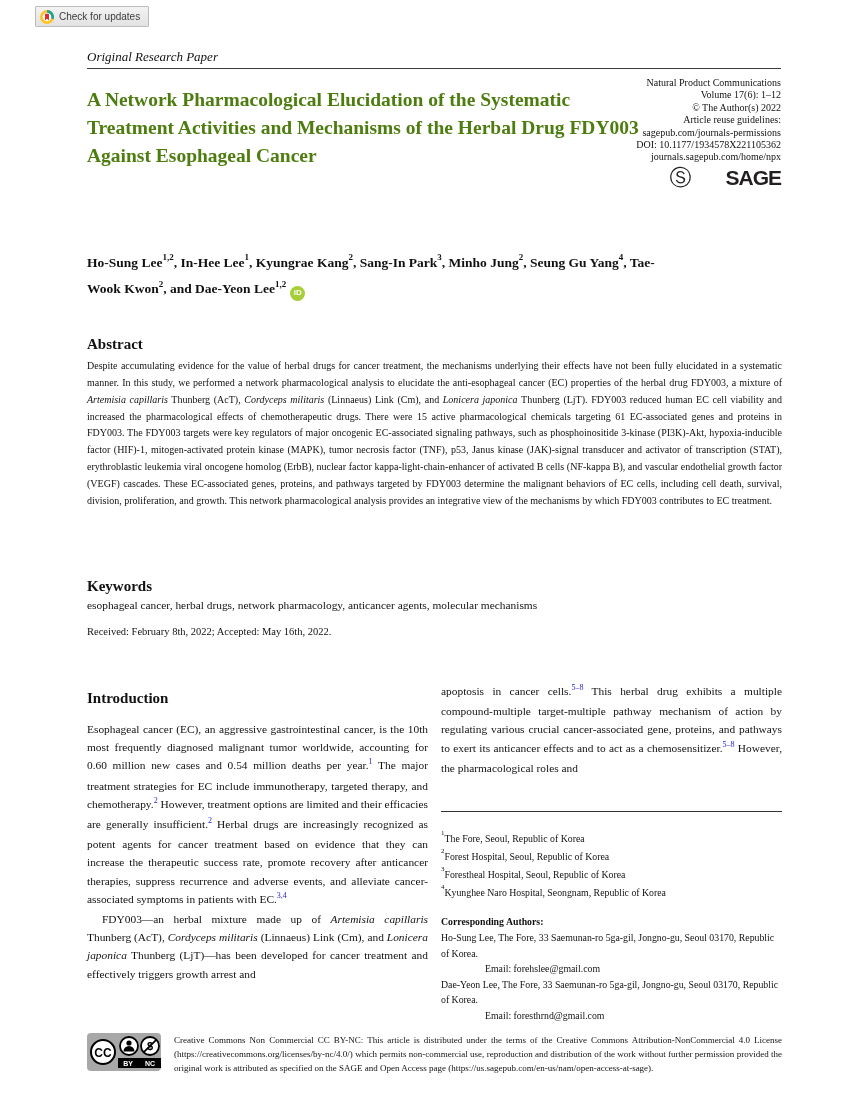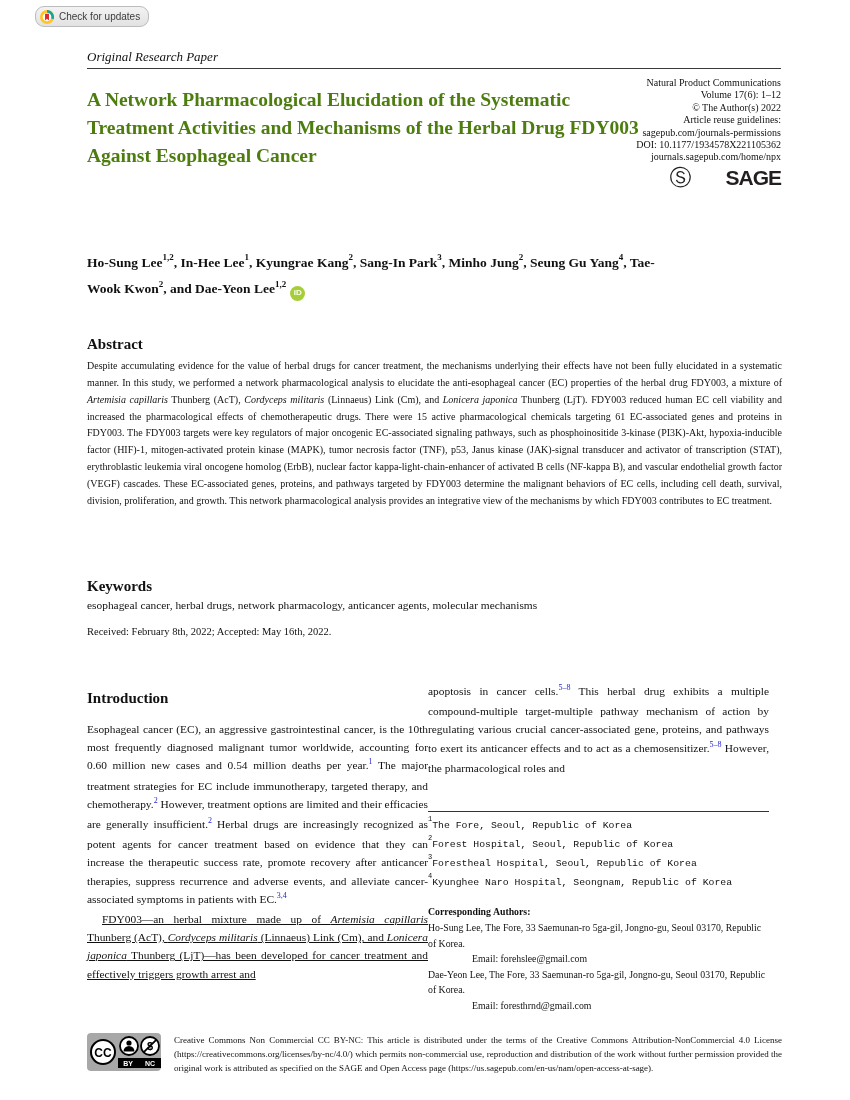--- a/index.html
+++ b/index.html
@@ -5,21 +5,21 @@
   * { margin:0; padding:0; box-sizing:border-box; }
   body { background:#888; font-family:"Liberation Serif", serif; }
   .page {
     position:relative; width:850px; height:1100px; margin:0 auto;
     background:#ffffff; color:#111; overflow:hidden;
   }
   
   .update-badge {
     position:absolute; left:35px; top:6px; height:21px;
     display:inline-flex; align-items:center; gap:5px; padding:0 8px 0 4px;
-    background:linear-gradient(#f3f3f3,#e2e2e2); border:1px solid #bcbcbc; border-radius:9px;
+    background:linear-gradient(#f3f3f3,#e2e2e2); border:1px solid #bcbcbc; border-radius:1px;
     font-family:"Liberation Sans", sans-serif; font-size:10px; color:#3c3c3c; cursor:pointer;
   }
   
   .category { position:absolute; left:87px; top:49px; font-style:italic; font-size:13px; }
   .head-rule { position:absolute; left:87px; top:68px; width:694px; border-top:1.3px solid #3a3a3a; }
   .meta-block {
     position:absolute; right:69px; top:77px; width:260px;
     text-align:right; font-size:10px; line-height:12.4px; color:#111;
   }
   .meta-block .lnk { cursor:pointer; }
@@ -46,31 +46,31 @@
     vertical-align:-2px; margin-left:4px; cursor:pointer;
   }
   
   .abstract { position:absolute; left:87px; top:336px; width:695px; }
   .sec-label { font-size:15px; font-weight:bold; }
   .abstract-text { margin-top:5px; font-size:10px; line-height:16.85px; text-align:justify; }
   .keywords { position:absolute; left:87px; top:578px; width:695px; }
   .keywords-text { margin-top:4px; font-size:11.4px; }
   .received { position:absolute; left:87px; top:626px; font-size:10.5px; }
   
-  .columns { position:absolute; left:87px; top:682px; width:695px; display:flex; }
+  .columns { position:absolute; left:87px; top:682px; width:695px; display:flex; gap:13px; }
   .col { width:341px; }
   .intro-heading { font-size:15px; font-weight:bold; margin-top:8px; }
   .body-p { font-size:11.4px; line-height:18.2px; text-align:justify; }
   .col-left .body-p.first { margin-top:13px; }
-  .body-p.indent { text-indent:15px;text-decoration:underline; }
+  .body-p.indent { text-indent:15px; }
   .sup-link { color:#2424cc; font-size:8px; position:relative; top:-5px; cursor:pointer; }
   .it { font-style:italic; }
   
   .fn-rule { border-top:1.2px solid #333; margin-top:34px; }
-  .affils { margin-top:3px; font-size:9.8px; line-height:15.6px;font-family:Liberation Mono, monospace; }
+  .affils { margin-top:17px; font-size:9.8px; line-height:15.6px; }
   .affils sup, .fn sup { font-size:7px; position:relative; top:-3px; }
   .corr { margin-top:14px; font-size:9.8px; line-height:15.6px; }
   .corr .corr-head { font-weight:bold; }
   .email-link { cursor:pointer;margin-left:44px; }
   
   .footer { position:absolute; left:87px; top:1033px; width:695px; display:flex; gap:13px; }
   .license-text { font-size:9px; line-height:14.2px; text-align:justify; width:608px; }
   .cc-badge { flex:0 0 74px; }
 </style>
 </head>

